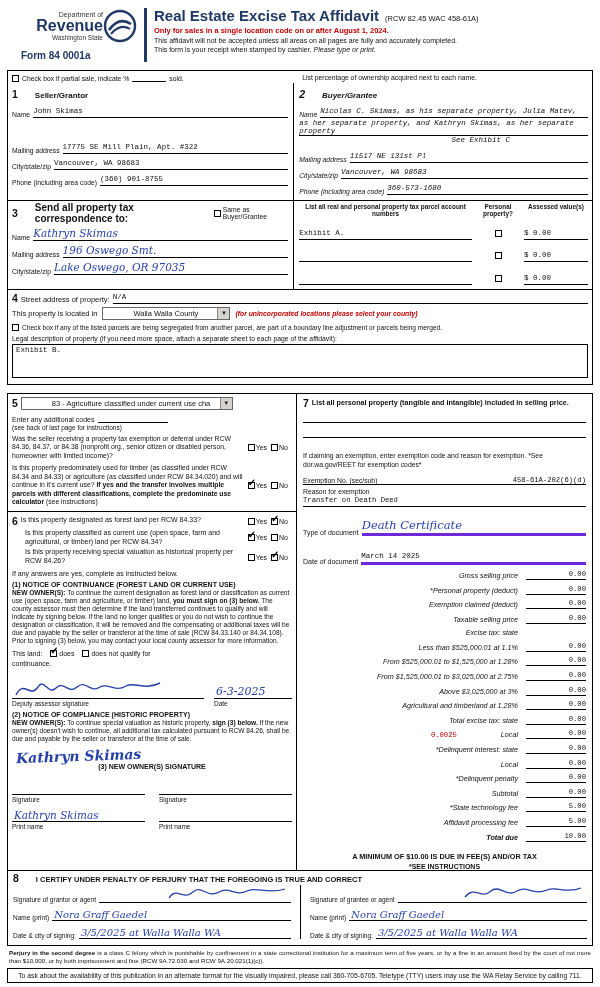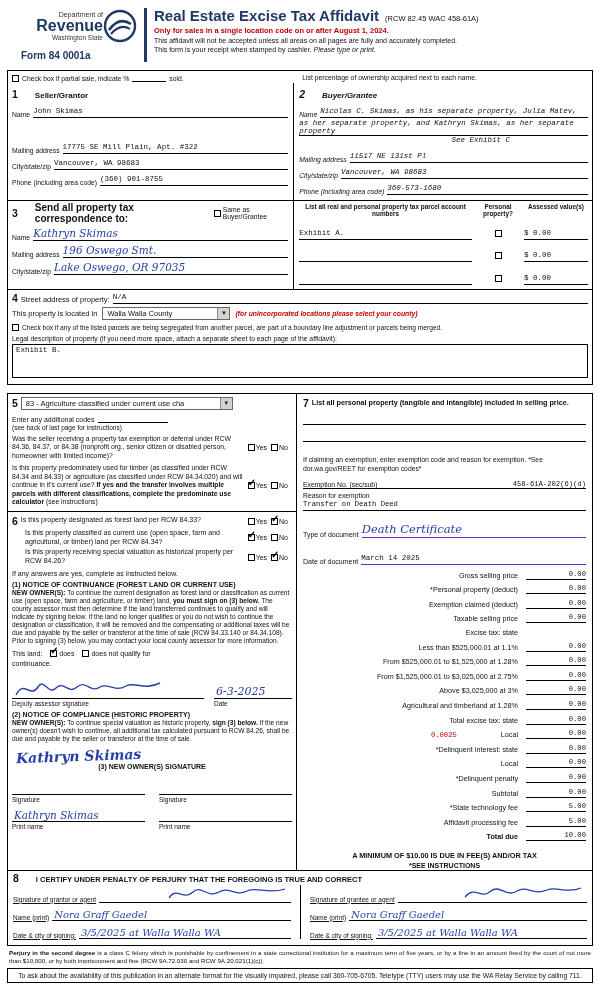--- a/index.html
+++ b/index.html
@@ -31,21 +31,21 @@
 .cb .mk{position:absolute;left:-1px;top:-5px;font-size:10px;font-weight:bold;color:#000;line-height:1;}
 .secnum{font-size:10.5px;font-weight:bold;margin-right:3px;line-height:1;}
 .sectitle{font-size:8px;font-weight:bold;margin-left:14px;}
 .frow{display:flex;align-items:flex-end;margin-top:4px;}
 .flab{font-size:6.8px;white-space:nowrap;padding-right:3px;}
 .fval{flex:1;border-bottom:1px solid #000;font-size:7.5px;min-height:11px;line-height:11px;}
 .fval .hw{font-size:10.5px;}
 .yn{white-space:nowrap;font-size:7px;align-self:center;padding-left:3px;}
 .yn .lab{margin-right:4px;margin-left:1px;}
 .dd{display:inline-flex;align-items:stretch;border:1px solid #666;height:13px;font-size:7.5px;background:#fff;}
-.dd-text{padding:0 4px;display:flex;align-items:center;white-space:nowrap;overflow:hidden;}
+.dd-text{padding:0 4px;display:flex;align-items:center;white-space:nowrap;overflow:hidden;margin-left:26px;}
 .dd-btn{width:12px;background:#d6d3ce;border-left:1px solid #888;display:flex;align-items:center;justify-content:center;font-size:6px;color:#222;}
 
 .box1{border:1px solid #000;}
 .prow{display:flex;font-size:6.8px;padding:3px 4px 1px;}
 .prow-left{width:49%;display:flex;align-items:flex-end;gap:3px;}
 .pct-line{display:inline-block;width:34px;border-bottom:1px solid #000;height:8px;}
 .prow-right{flex:1;padding-left:8px;}
 .cols12{display:flex;}
 .c1{width:49%;border-right:1px solid #000;padding:1px 5px 5px 4px;}
 .c2{flex:1;padding:1px 4px 5px 5px;font-style:italic;}
@@ -108,38 +108,38 @@
 .s7text{flex:1;font-size:7.2px;font-weight:bold;line-height:1.25;}
 .blankline{border-bottom:1px solid #000;height:17px;}
 .exnote{font-size:6.8px;line-height:1.25;margin-top:14px;}
 .exrow{display:flex;align-items:flex-end;border-bottom:1px solid #000;margin-top:4px;min-height:12px;}
 .exlab{font-size:6.8px;white-space:nowrap;flex:1;}
 .exval{font-size:7.2px;white-space:nowrap;}
 .reasonlab{font-size:6.8px;margin-top:3px;}
 .reasonval{border-bottom:1px solid #000;font-size:7.2px;min-height:11px;margin-top:1px;}
 .docrow{display:flex;align-items:flex-end;margin-top:8px;}
 .doclab{font-size:7px;white-space:nowrap;padding-right:3px;}
-.docval{flex:1;border-bottom:1px solid #6d28d9;min-height:13px;position:relative;}
+.docval{flex:1;border-bottom:3px solid #6d28d9;min-height:13px;position:relative;}
 .docval .hwdoc{font-size:11.5px;white-space:nowrap;}
 .docval .typeddate{font-size:7.5px;}
 .trow{display:flex;justify-content:flex-end;align-items:flex-end;margin-top:4.6px;}
-.tlab{font-size:7.2px;text-align:right;white-space:nowrap;}
+.tlab{font-size:7.2px;text-align:right;white-space:nowrap;font-style:italic;}
 .tval{width:60px;border-bottom:1px solid #000;text-align:right;font-size:7.2px;margin-left:8px;min-height:9px;line-height:9px;}
 .tval.noline{border-bottom:none;}
 .sp44{display:inline-block;width:44px;}
 .trow.total .tlab{font-weight:bold;}
 .minnote{font-size:7.3px;font-weight:bold;text-align:center;margin-top:10px;}
 .seeinstr{font-size:7px;font-weight:bold;text-align:center;margin-top:2px;}
 
 .sec8{border:1px solid #000;border-top:none;padding:2px 5px 6px;}
 .s8title{display:flex;align-items:baseline;}
 .s8cols{display:flex;margin-top:1px;}
 .s8c{width:50%;position:relative;padding-right:9px;}
 .s8c.right{border-left:1px solid #000;padding-left:9px;padding-right:0;}
-.s8row{display:flex;align-items:flex-end;margin-top:6px;text-decoration:underline;}
+.s8row{display:flex;align-items:flex-end;margin-top:6px;}
 .s8lab{font-size:6.5px;white-space:nowrap;padding-right:3px;}
 .s8val{flex:1;border-bottom:1px solid #000;min-height:12px;position:relative;}
 .s8scribble{position:absolute;right:4px;bottom:-2px;}
 .s8hw{position:absolute;left:2px;bottom:0;font-size:10px;white-space:nowrap;}
 
 .perjury{font-size:6.2px;line-height:1.3;margin-top:3px;padding:0 2px;text-align:justify;}
 .altbox{border:1px solid #000;text-align:center;font-size:6.8px;line-height:1.35;padding:2px 8px;margin-top:3px;}
 .revrow{position:relative;height:12px;margin-top:4px;font-size:6.5px;}
 .rev{position:absolute;left:2px;}
 .tspace{position:absolute;left:232px;}

